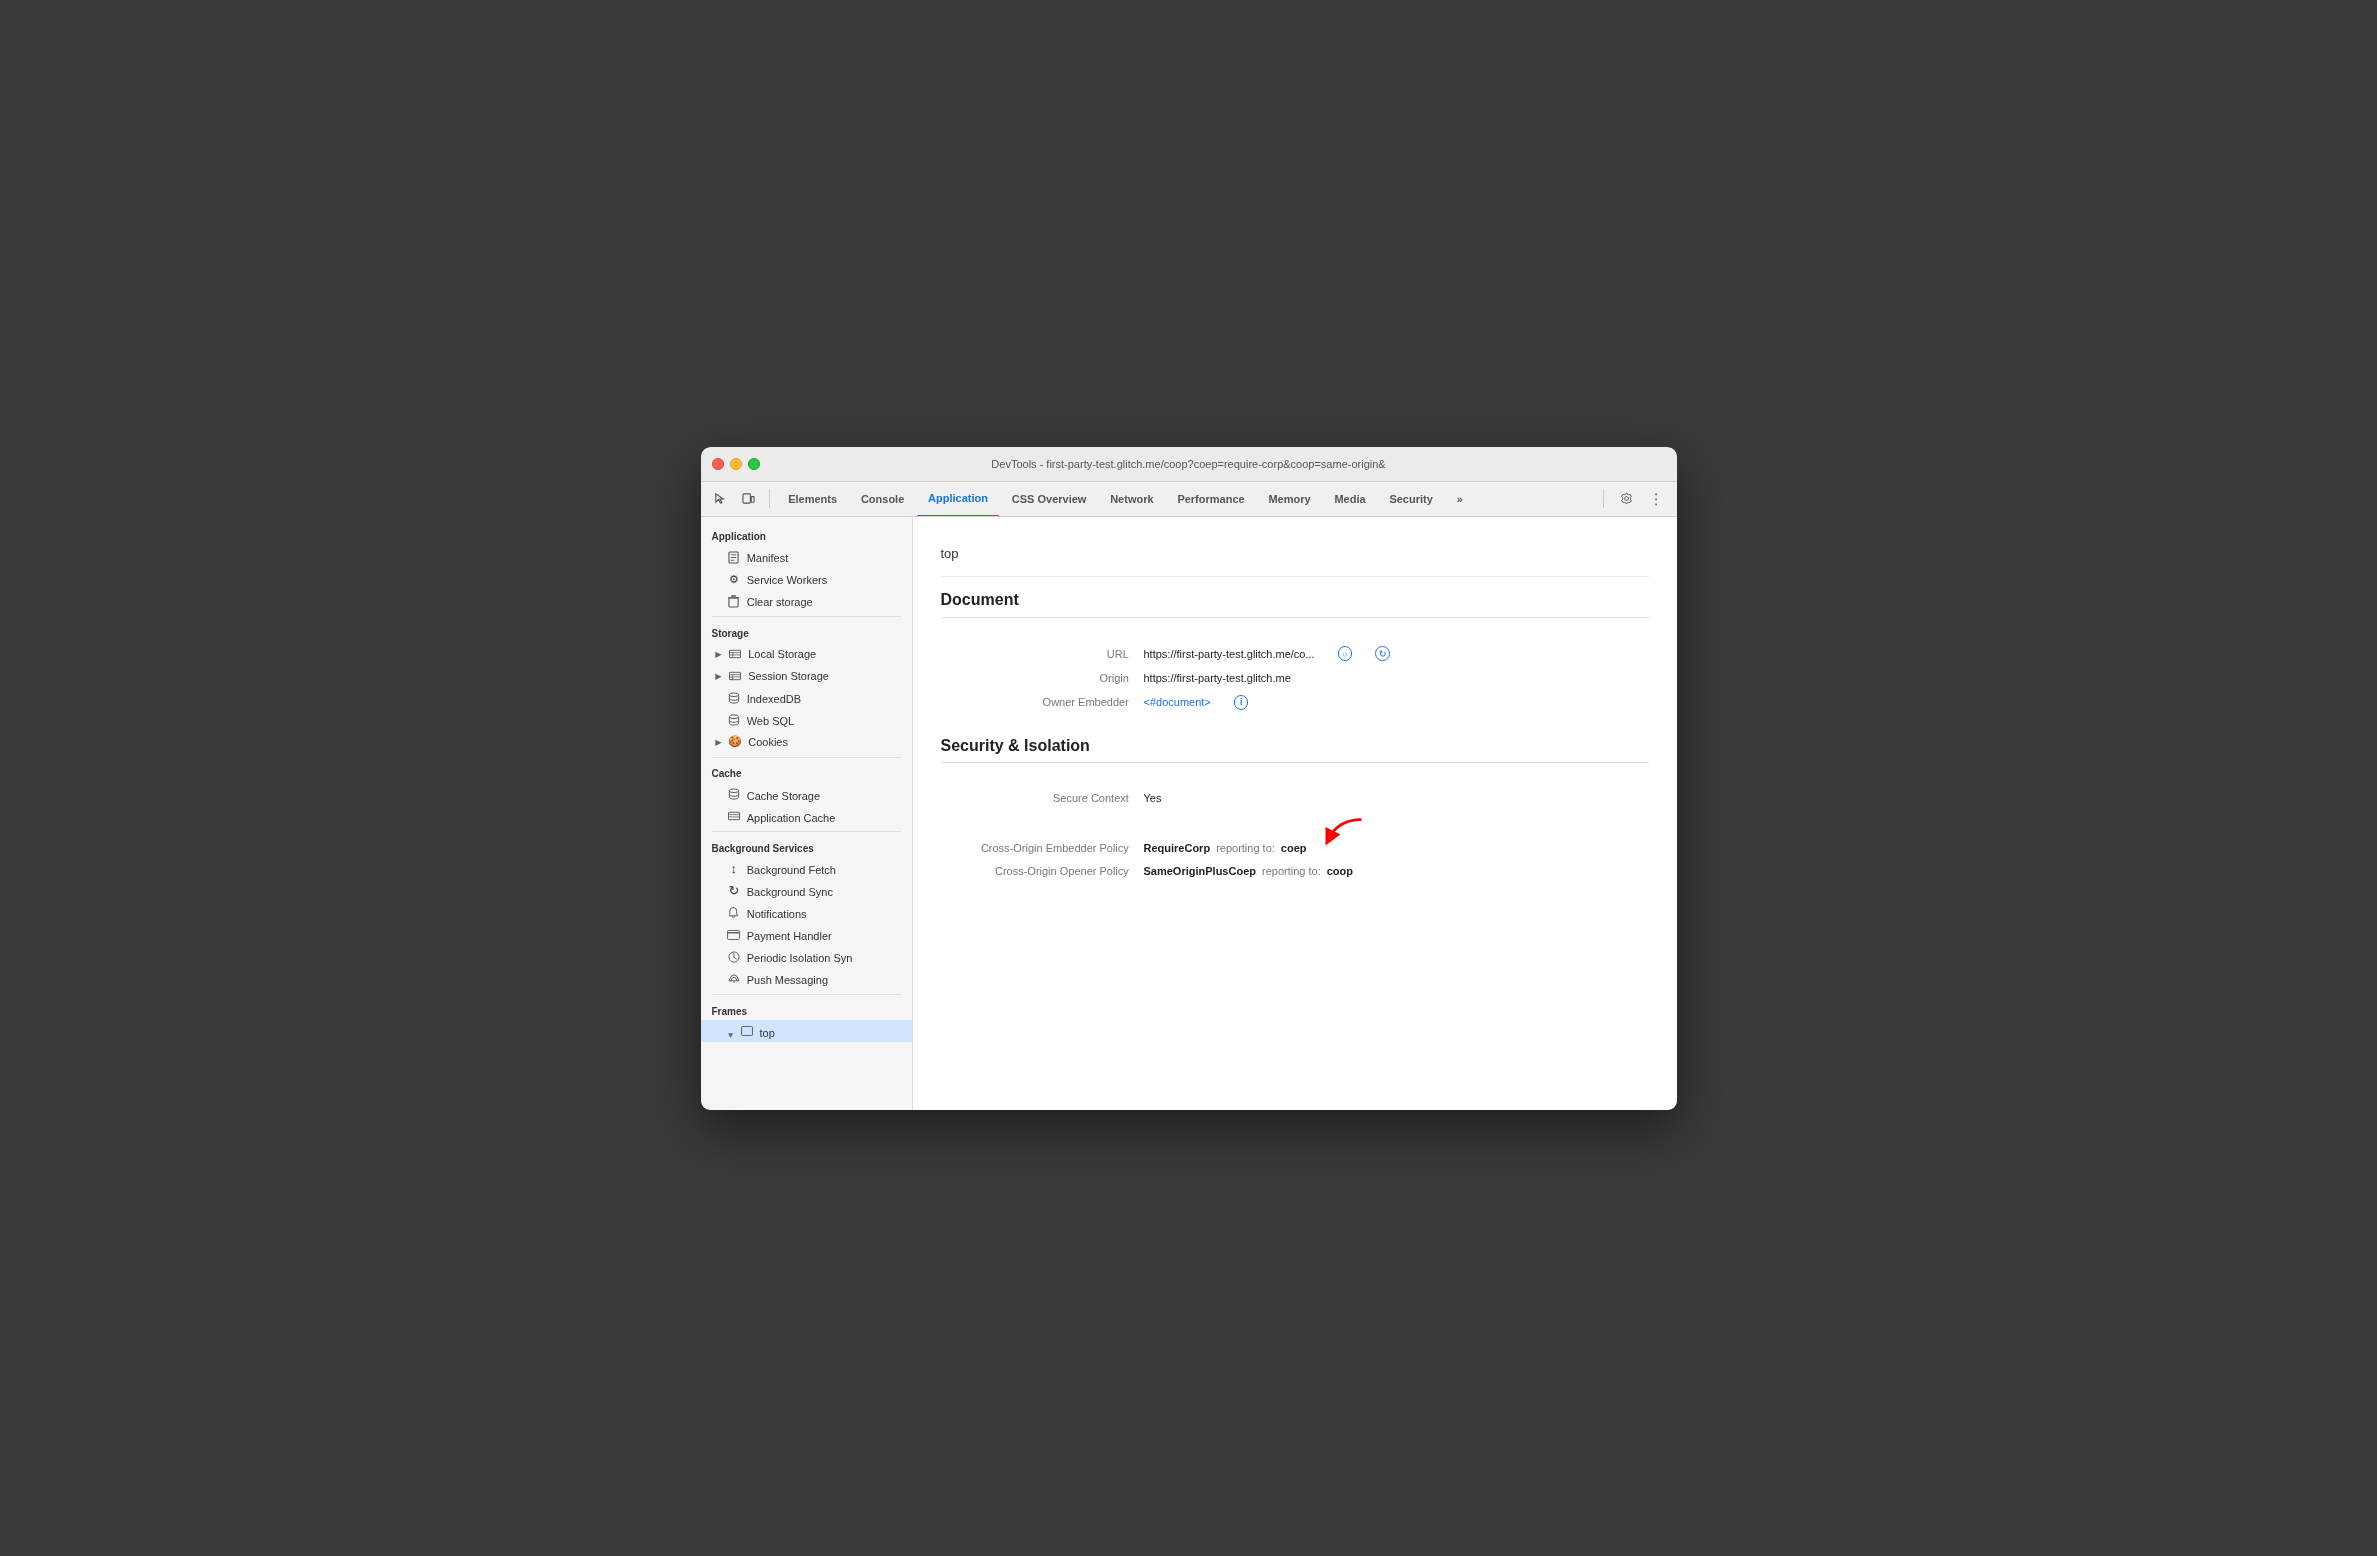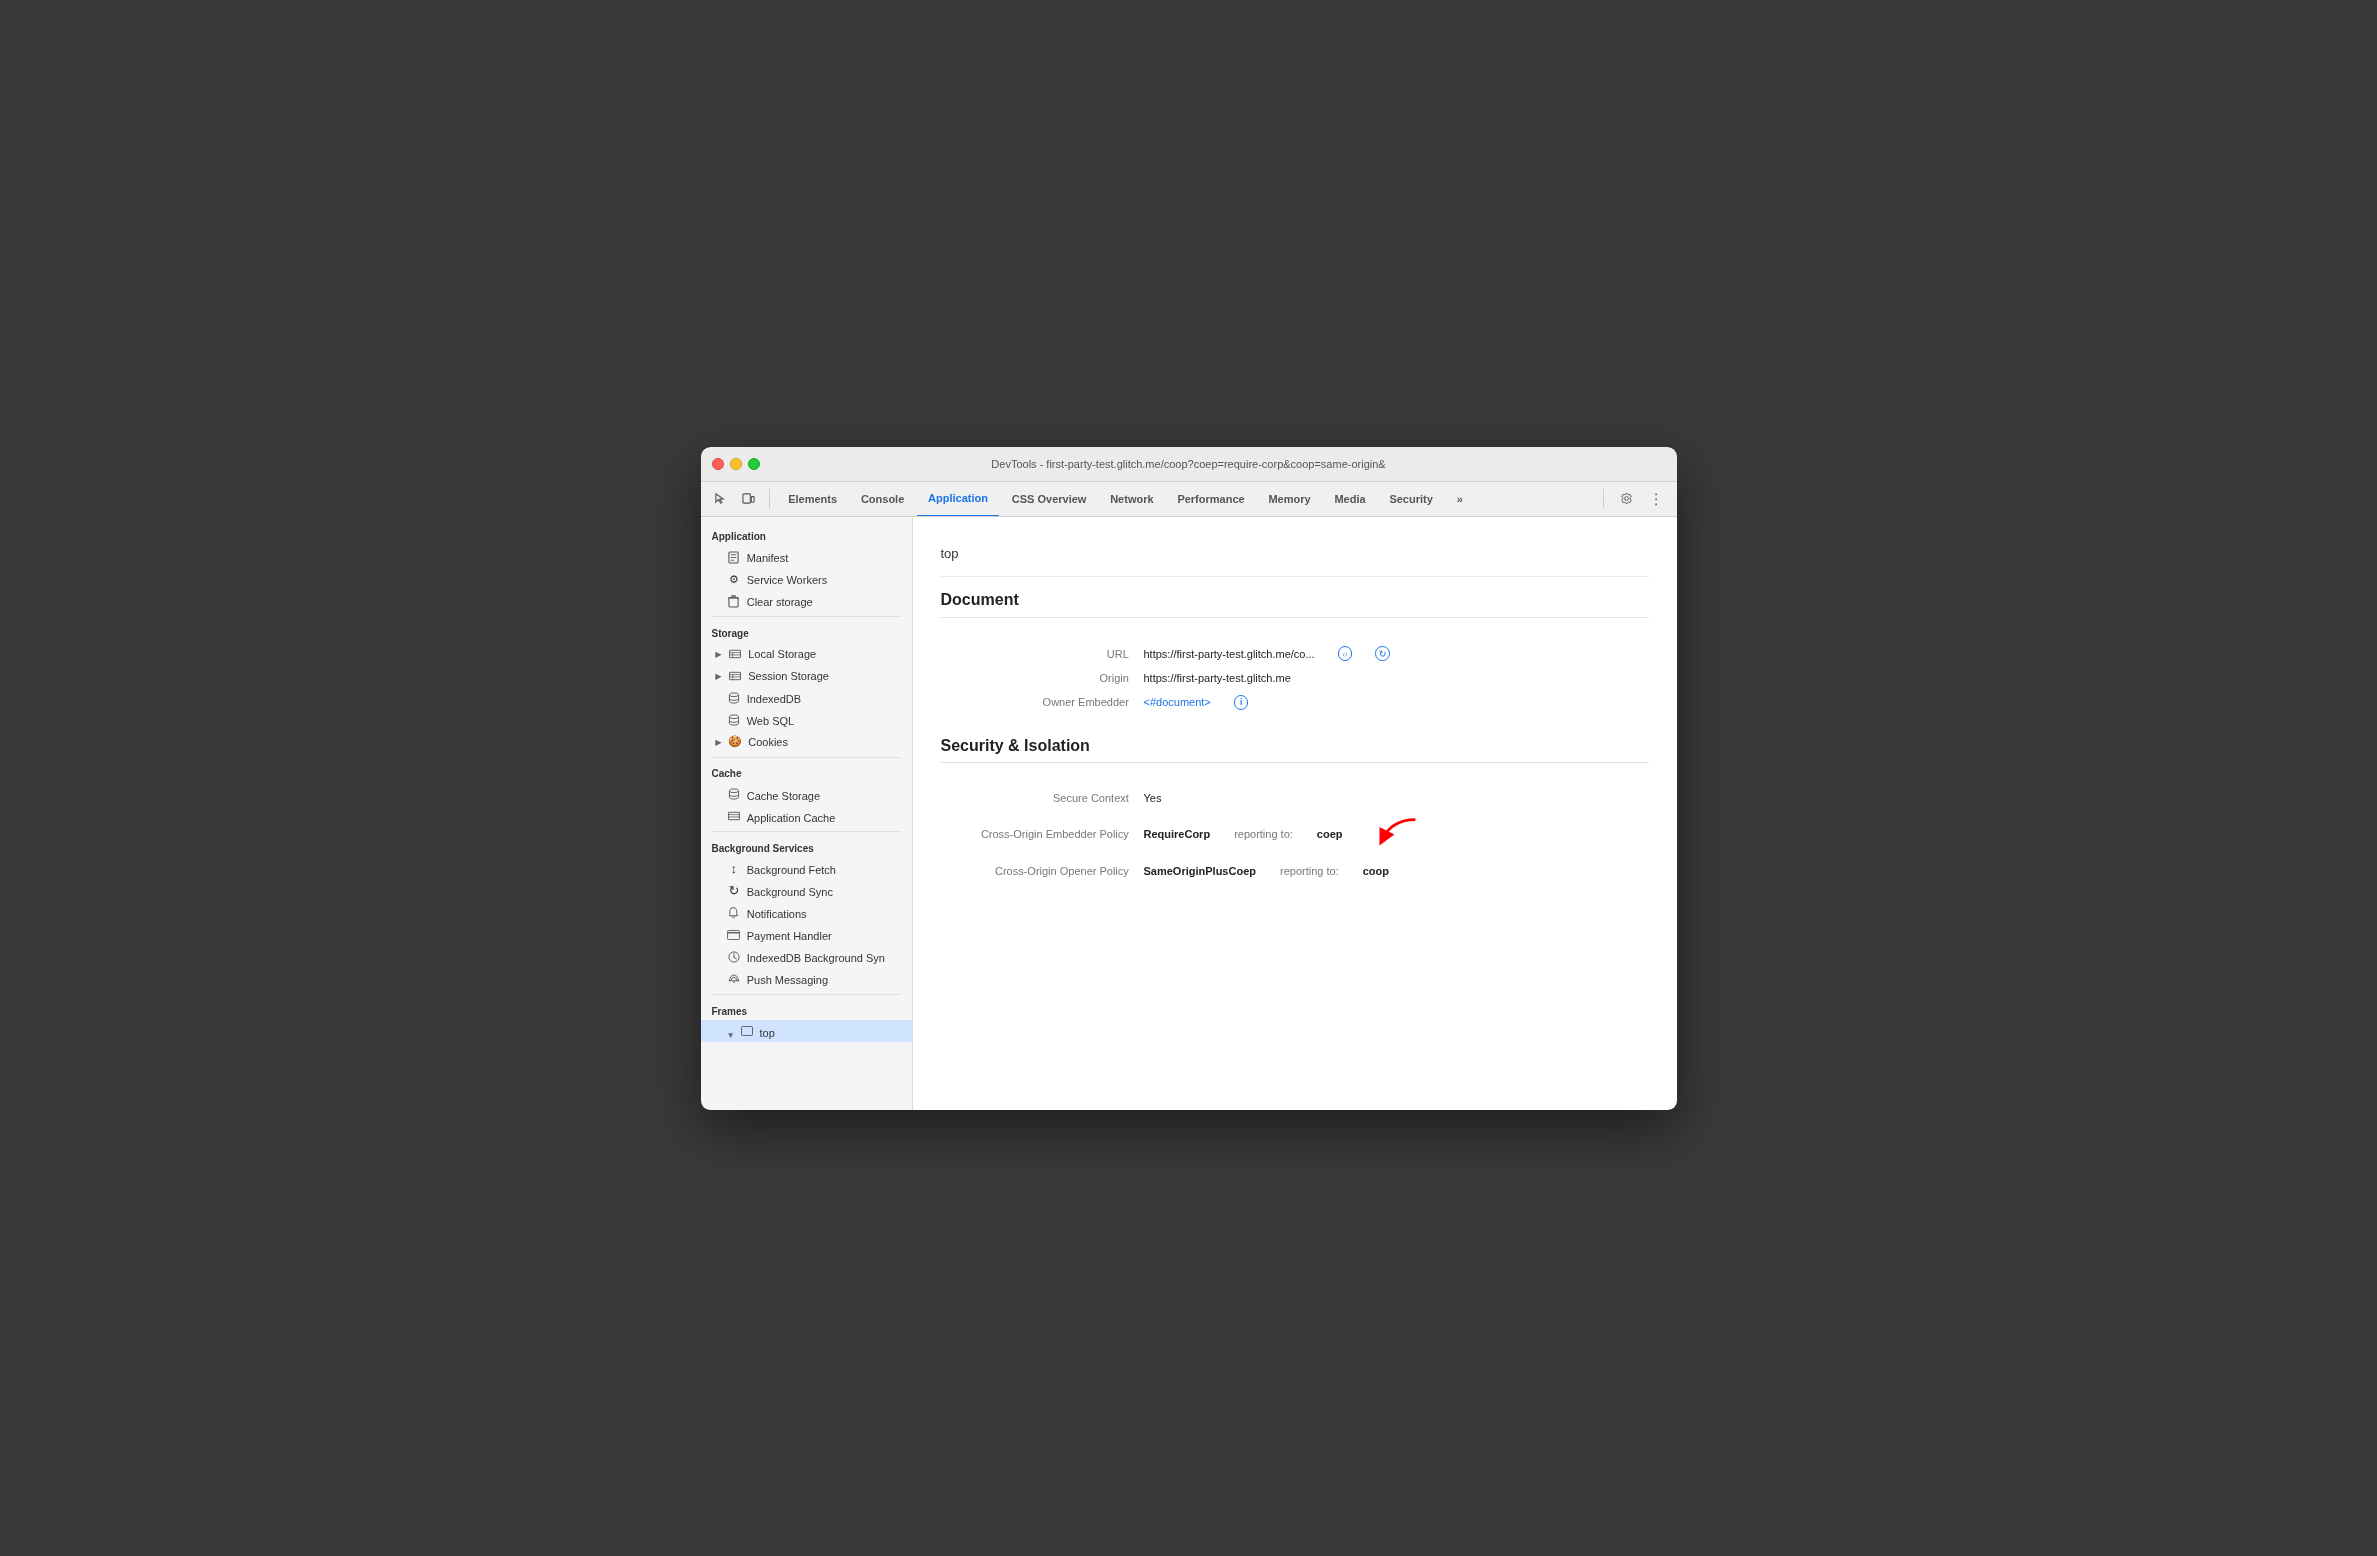--- a/index.html
+++ b/index.html
@@ -205,22 +205,22 @@
       border: 1.4px solid #1a73e8;
       display: inline-flex;
       align-items: center;
       justify-content: center;
       font-size: 8.3px;
       color: #1a73e8;
       cursor: pointer;
     }
     .policy-value {
       display: flex;
-      align-items: center;
-      gap: 24px;
+      align-items: flex-end;
+      gap: 6px;
     }
     .policy-bold { font-weight: 600; }
     .policy-reporting {
       color: #777;
       font-size: 11px;
     }
     .policy-reporting-value { color: #222; font-weight: 600; }
     .sidebar-scroll-area {
       overflow-y: auto;
       height: 100%;
@@ -436,21 +436,21 @@
           <span>Payment Handler</span>
         </div>
         <div class="sidebar-item">
           <span class="sidebar-item-icon">
             <svg width="12" height="12" viewBox="0 0 13 13" fill="none">
               <circle cx="6.5" cy="6.5" r="5.5" stroke="#555" stroke-width="1"></circle>
               <line x1="6.5" y1="3" x2="6.5" y2="7" stroke="#555" stroke-width="1" stroke-linecap="round"></line>
               <line x1="6.5" y1="7" x2="9" y2="8.5" stroke="#555" stroke-width="1" stroke-linecap="round"></line>
             </svg>
           </span>
-          <span>IndexedDB Background Syn</span>
+          <span>Periodic Isolation Syn</span>
         </div>
         <div class="sidebar-item">
           <span class="sidebar-item-icon">
             <svg width="12" height="11" viewBox="0 0 13 12" fill="none">
               <path d="M1 8.5 Q3 2 6.5 2 Q10 2 12 8.5" stroke="#555" stroke-width="1" fill="none"></path>
               <path d="M3 8.5 Q4.5 4.5 6.5 4.5 Q8.5 4.5 10 8.5" stroke="#555" stroke-width="1" fill="none"></path>
               <line x1="1" y1="8.5" x2="12" y2="8.5" stroke="#555" stroke-width="1"></line>
               <line x1="6.5" y1="8.5" x2="6.5" y2="11" stroke="#555" stroke-width="1"></line>
             </svg>
           </span>

